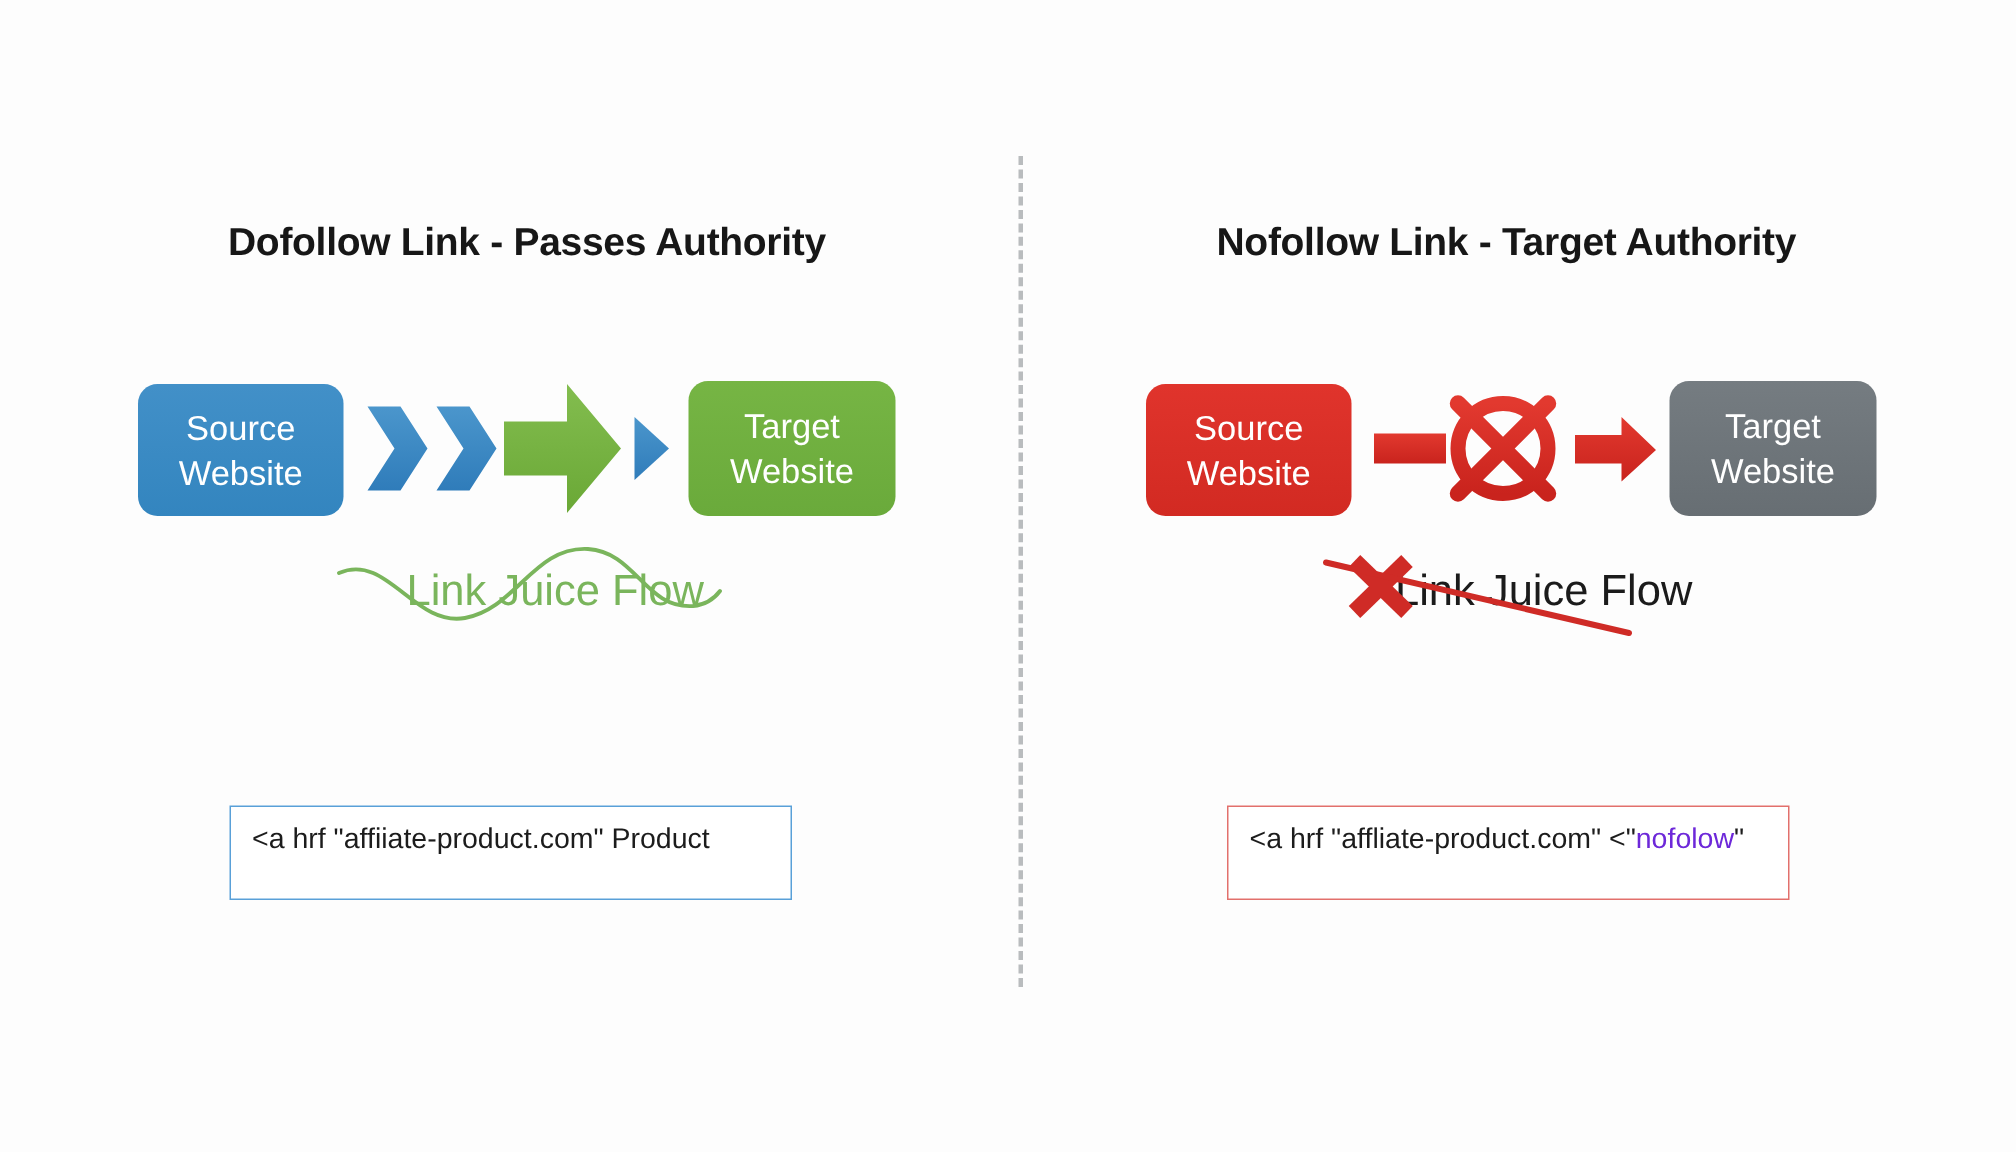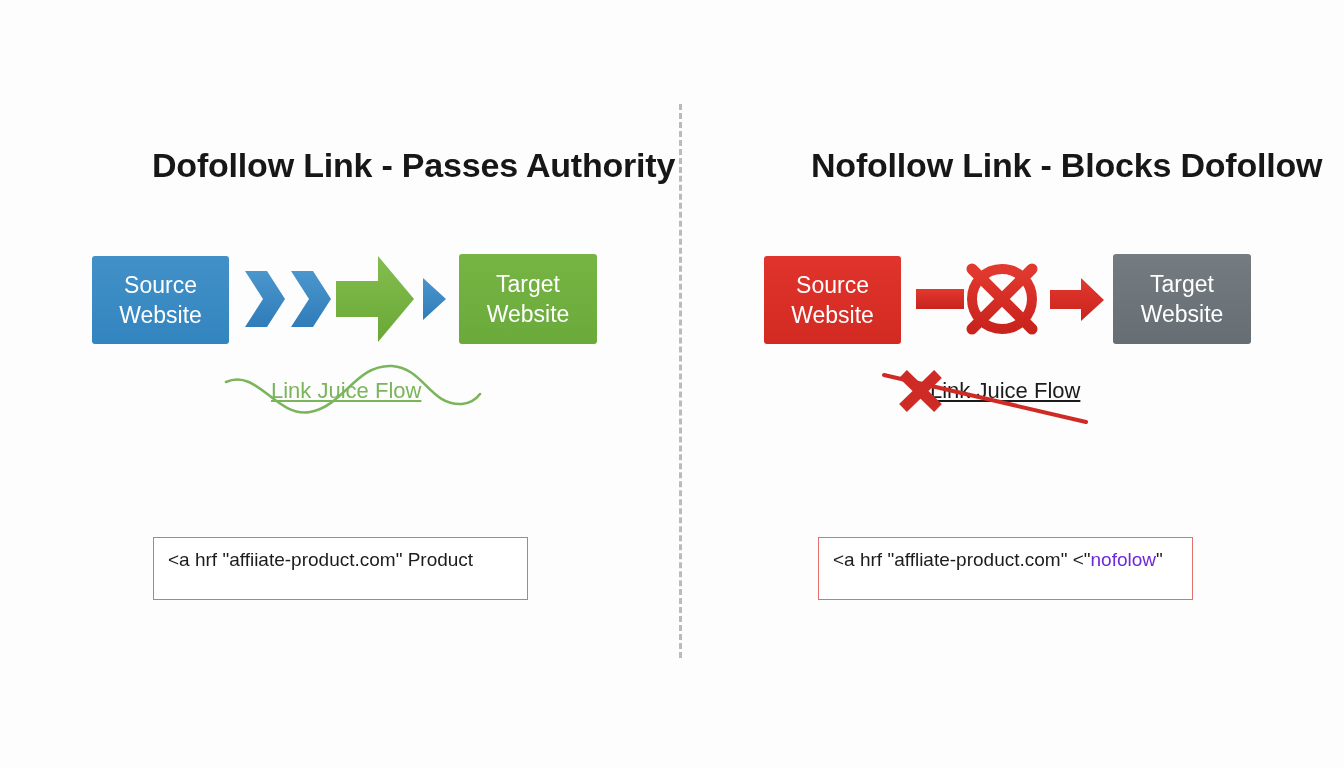--- a/index.html
+++ b/index.html
@@ -24,33 +24,33 @@
     left: 679px;
     top: 104px;
     width: 0;
     height: 554px;
     border-left: 3px dashed #b9bcbe;
   }
 
   
   .panel-title {
     position: absolute;
-    font-size: 34px;
+    font-size: 26px;
     font-weight: bold;
     color: #171717;
     letter-spacing: -0.2px;
     white-space: nowrap;
   }
   #title-left  { left: 152px; top: 146px; }
   #title-right { left: 811px; top: 146px; }
 
   
   .wbox {
     position: absolute;
-    border-radius: 3px;
+    border-radius: 13px;
     color: #ffffff;
     font-size: 23px;
     line-height: 30px;
     text-align: center;
     display: flex;
     align-items: center;
     justify-content: center;
     box-sizing: border-box;
   }
   .wbox span { display: block; }
@@ -76,23 +76,22 @@
   .svg-layer {
     position: absolute;
     left: 0; top: 0;
     width: 1344px; height: 768px;
     pointer-events: none;
   }
 
   
   .juice-label {
     position: absolute;
-    font-size: 22px;
+    font-size: 29px;
     white-space: nowrap;
-    text-decoration: underline;
   }
   #juice-left  { left: 271px; top: 378px; color: #7ab55c; }
   #juice-right { left: 930px; top: 378px; color: #1b1b1b; }
 
   
   .codebox {
     position: absolute;
     box-sizing: border-box;
     background: #ffffff;
     padding: 9px 14px 10px 14px;
@@ -129,21 +128,21 @@
 
   <div class="wbox" id="tgt-left">
     <div>
       <span>Target</span>
       <span>Website</span>
     </div>
   </div>
 
   <div class="juice-label" id="juice-left">Link Juice Flow</div>
 
-  <div class="panel-title" id="title-right">Nofollow Link - Blocks Dofollow</div>
+  <div class="panel-title" id="title-right">Nofollow Link - Target Authority</div>
 
   <div class="wbox" id="src-right">
     <div>
       <span>Source</span>
       <span>Website</span>
     </div>
   </div>
 
   <div class="wbox" id="tgt-right">
     <div>

